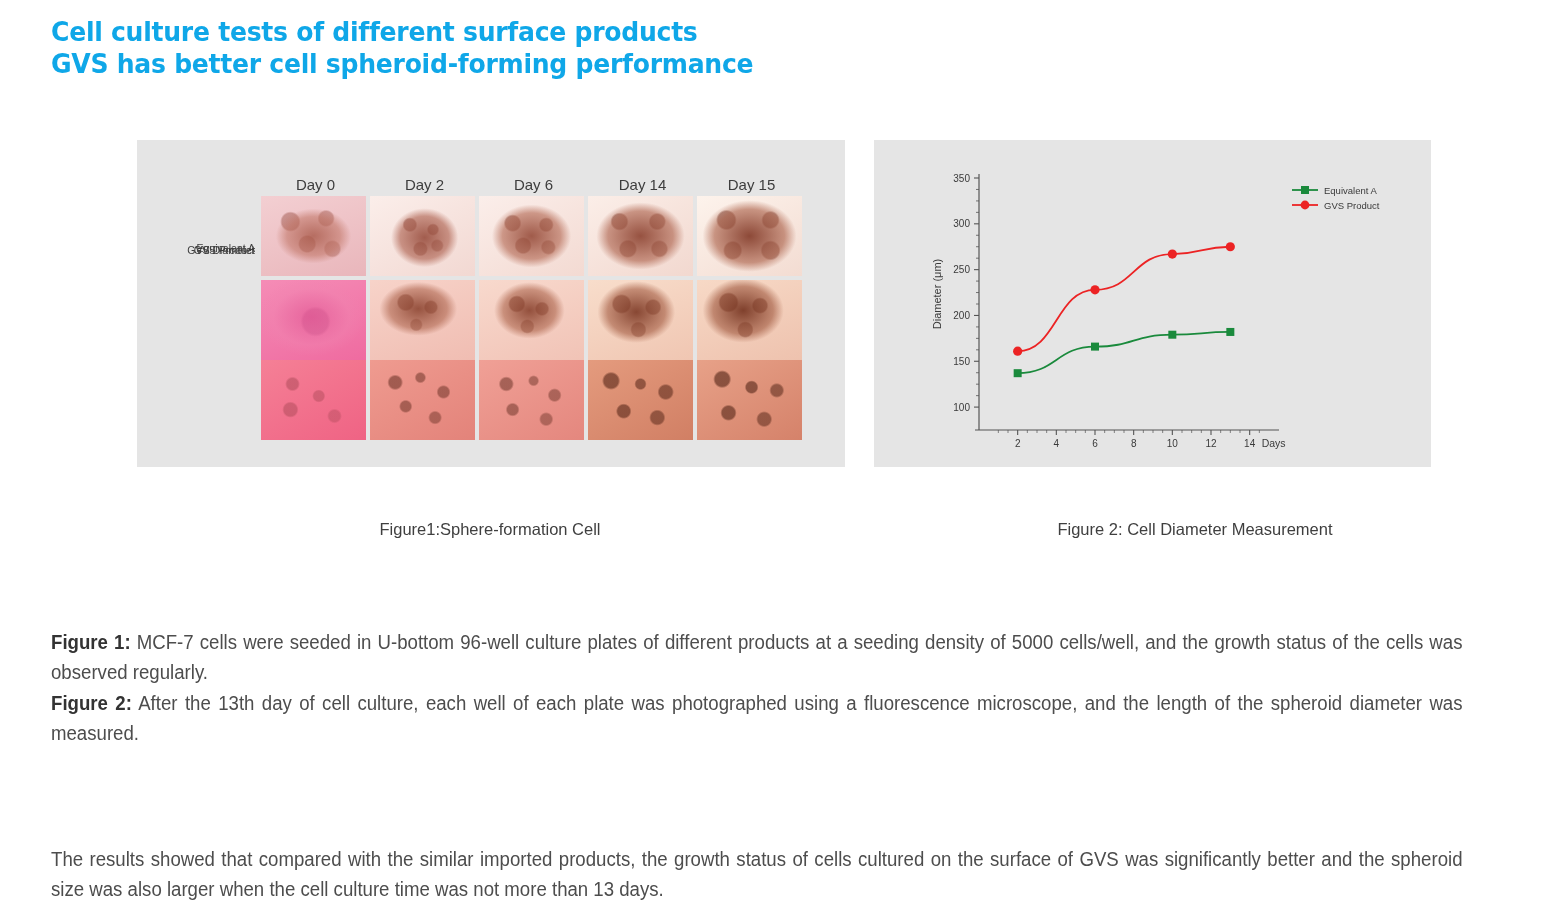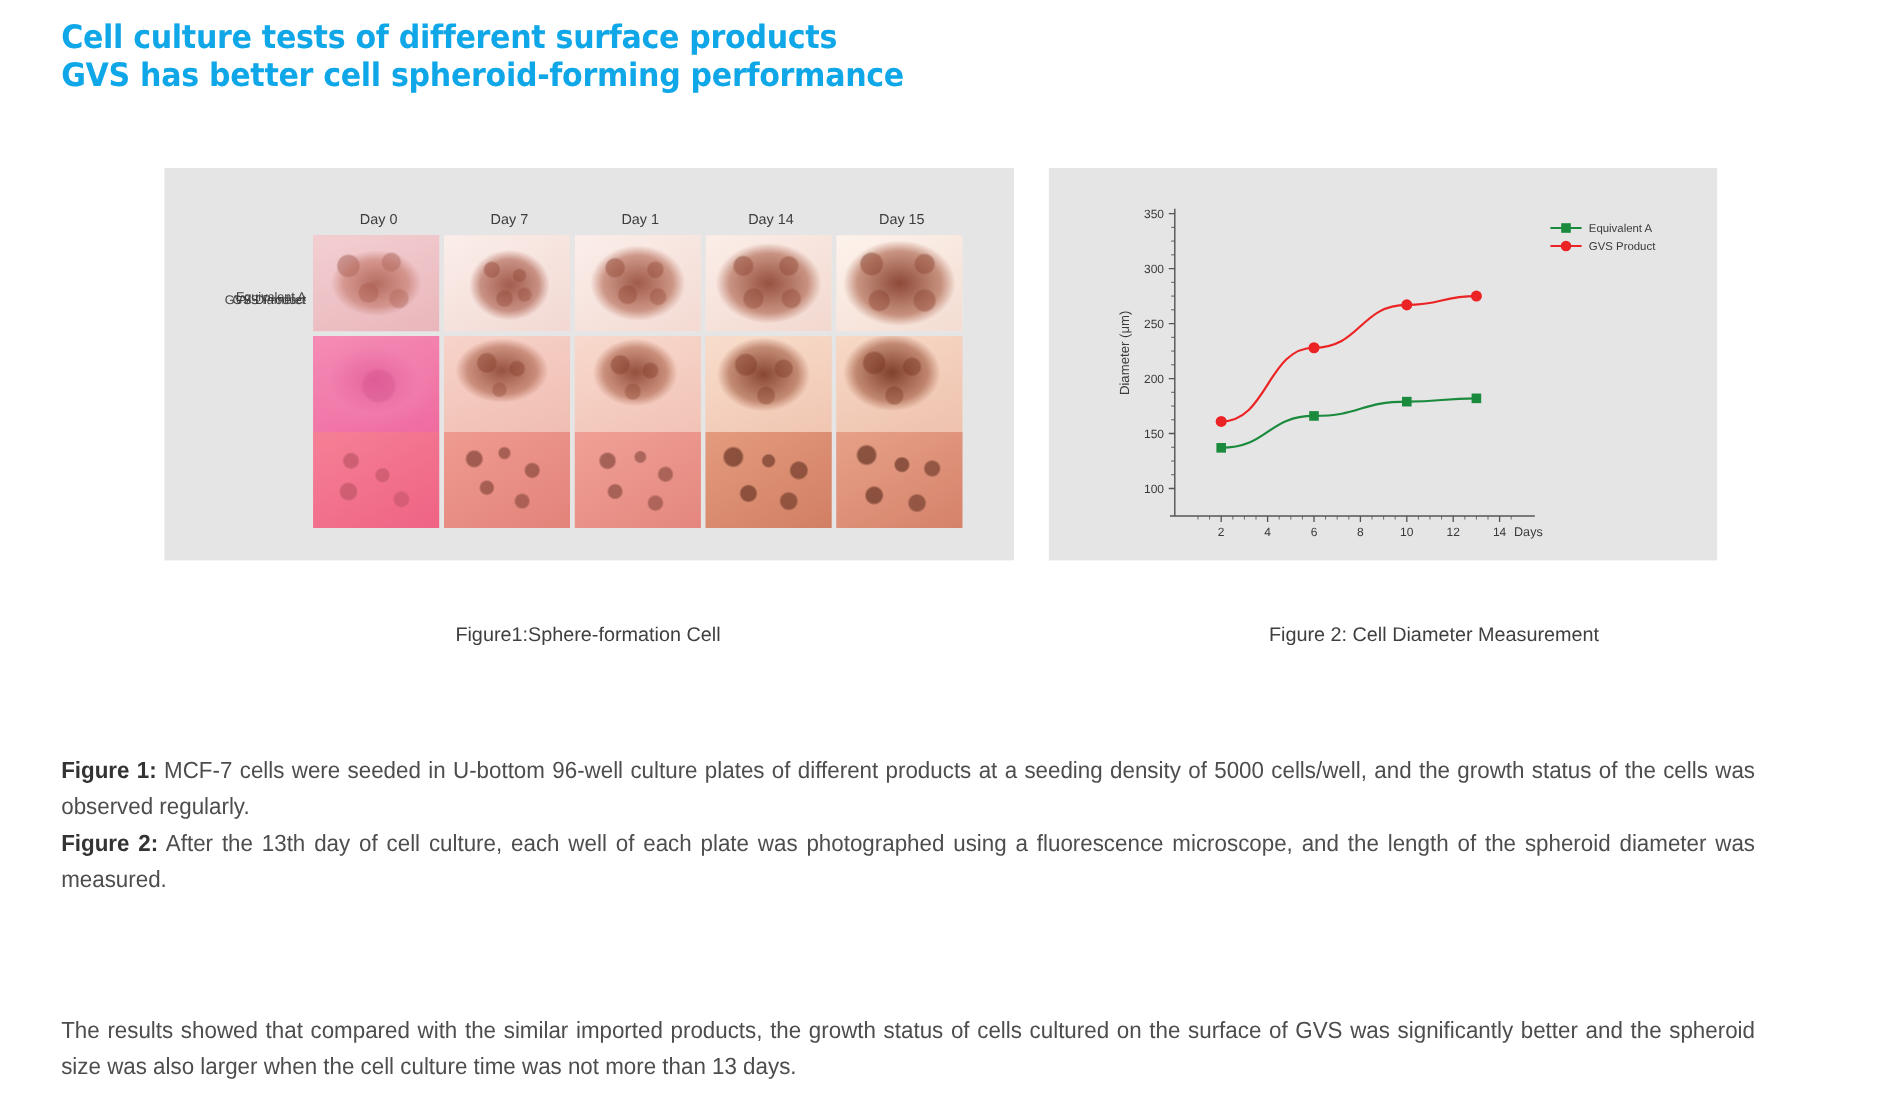--- a/index.html
+++ b/index.html
@@ -50,21 +50,21 @@
     width: 545px;
   }
   .fig1-header {
     display: flex;
     margin-left: 0px;
     height: 20px;
   }
   .fig1-header .colhead {
     width: 109px;
     text-align: center;
-    font-size: 12px;
+    font-size: 15px;
     color: #3d3d3d;
     font-family: "Liberation Sans", sans-serif;
   }
   .fig1-rows { position: relative; }
   .fig1-row {
     display: flex;
     height: 80px;
     margin-bottom: 0px;
   }
   .cellimg {
@@ -136,22 +136,22 @@
 <div class="title-block">
   <div class="title-line">Cell culture tests of different surface products</div>
   <div class="title-line">GVS has better cell spheroid-forming performance</div>
 </div>
 
 <div class="panel" id="panel-left">
   <div class="fig1-grid">
 
     <div class="fig1-header">
       <div class="colhead">Day 0</div>
-      <div class="colhead">Day 7</div>
-      <div class="colhead">Day 1</div>
+      <div class="colhead">Day 2</div>
+      <div class="colhead">Day 6</div>
       <div class="colhead">Day 14</div>
       <div class="colhead">Day 15</div>
     </div>
 
     <div class="fig1-rows">
 
       <div class="fig1-row" style="height:84px;">
         <div class="rowlabel" style="top:48px;">GVS  Product</div>
         <div class="cellimg" style="background:#eec3c7;">
           <div class="tex" style="background:

